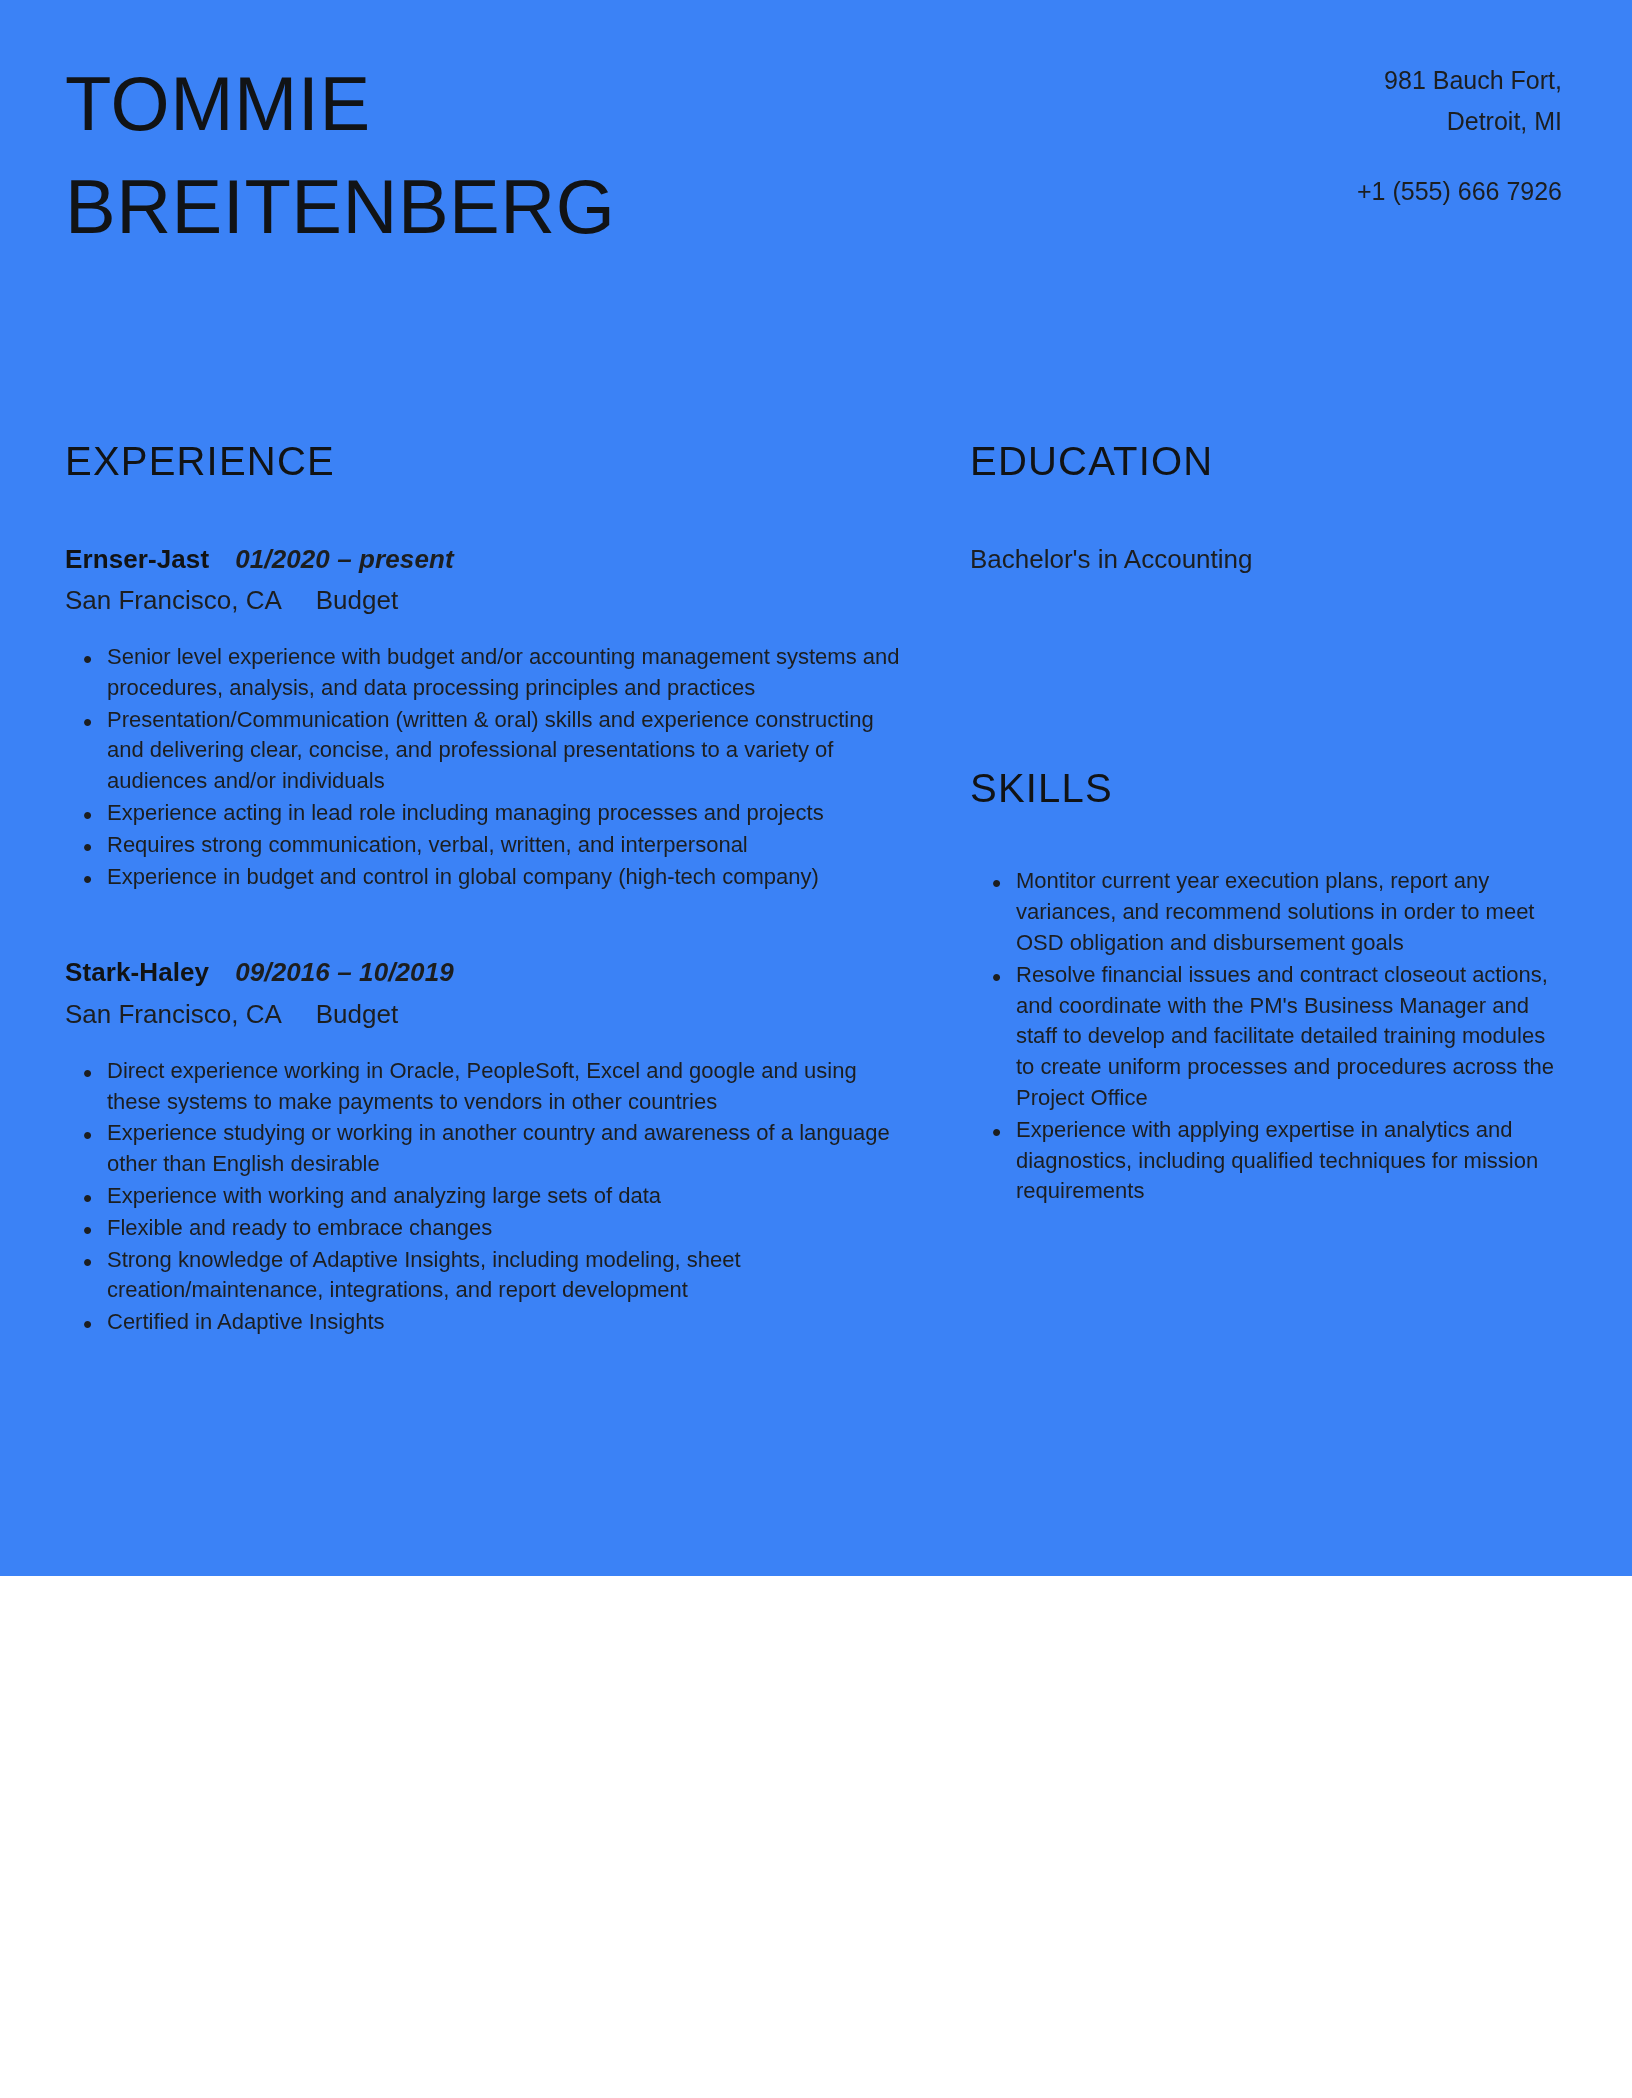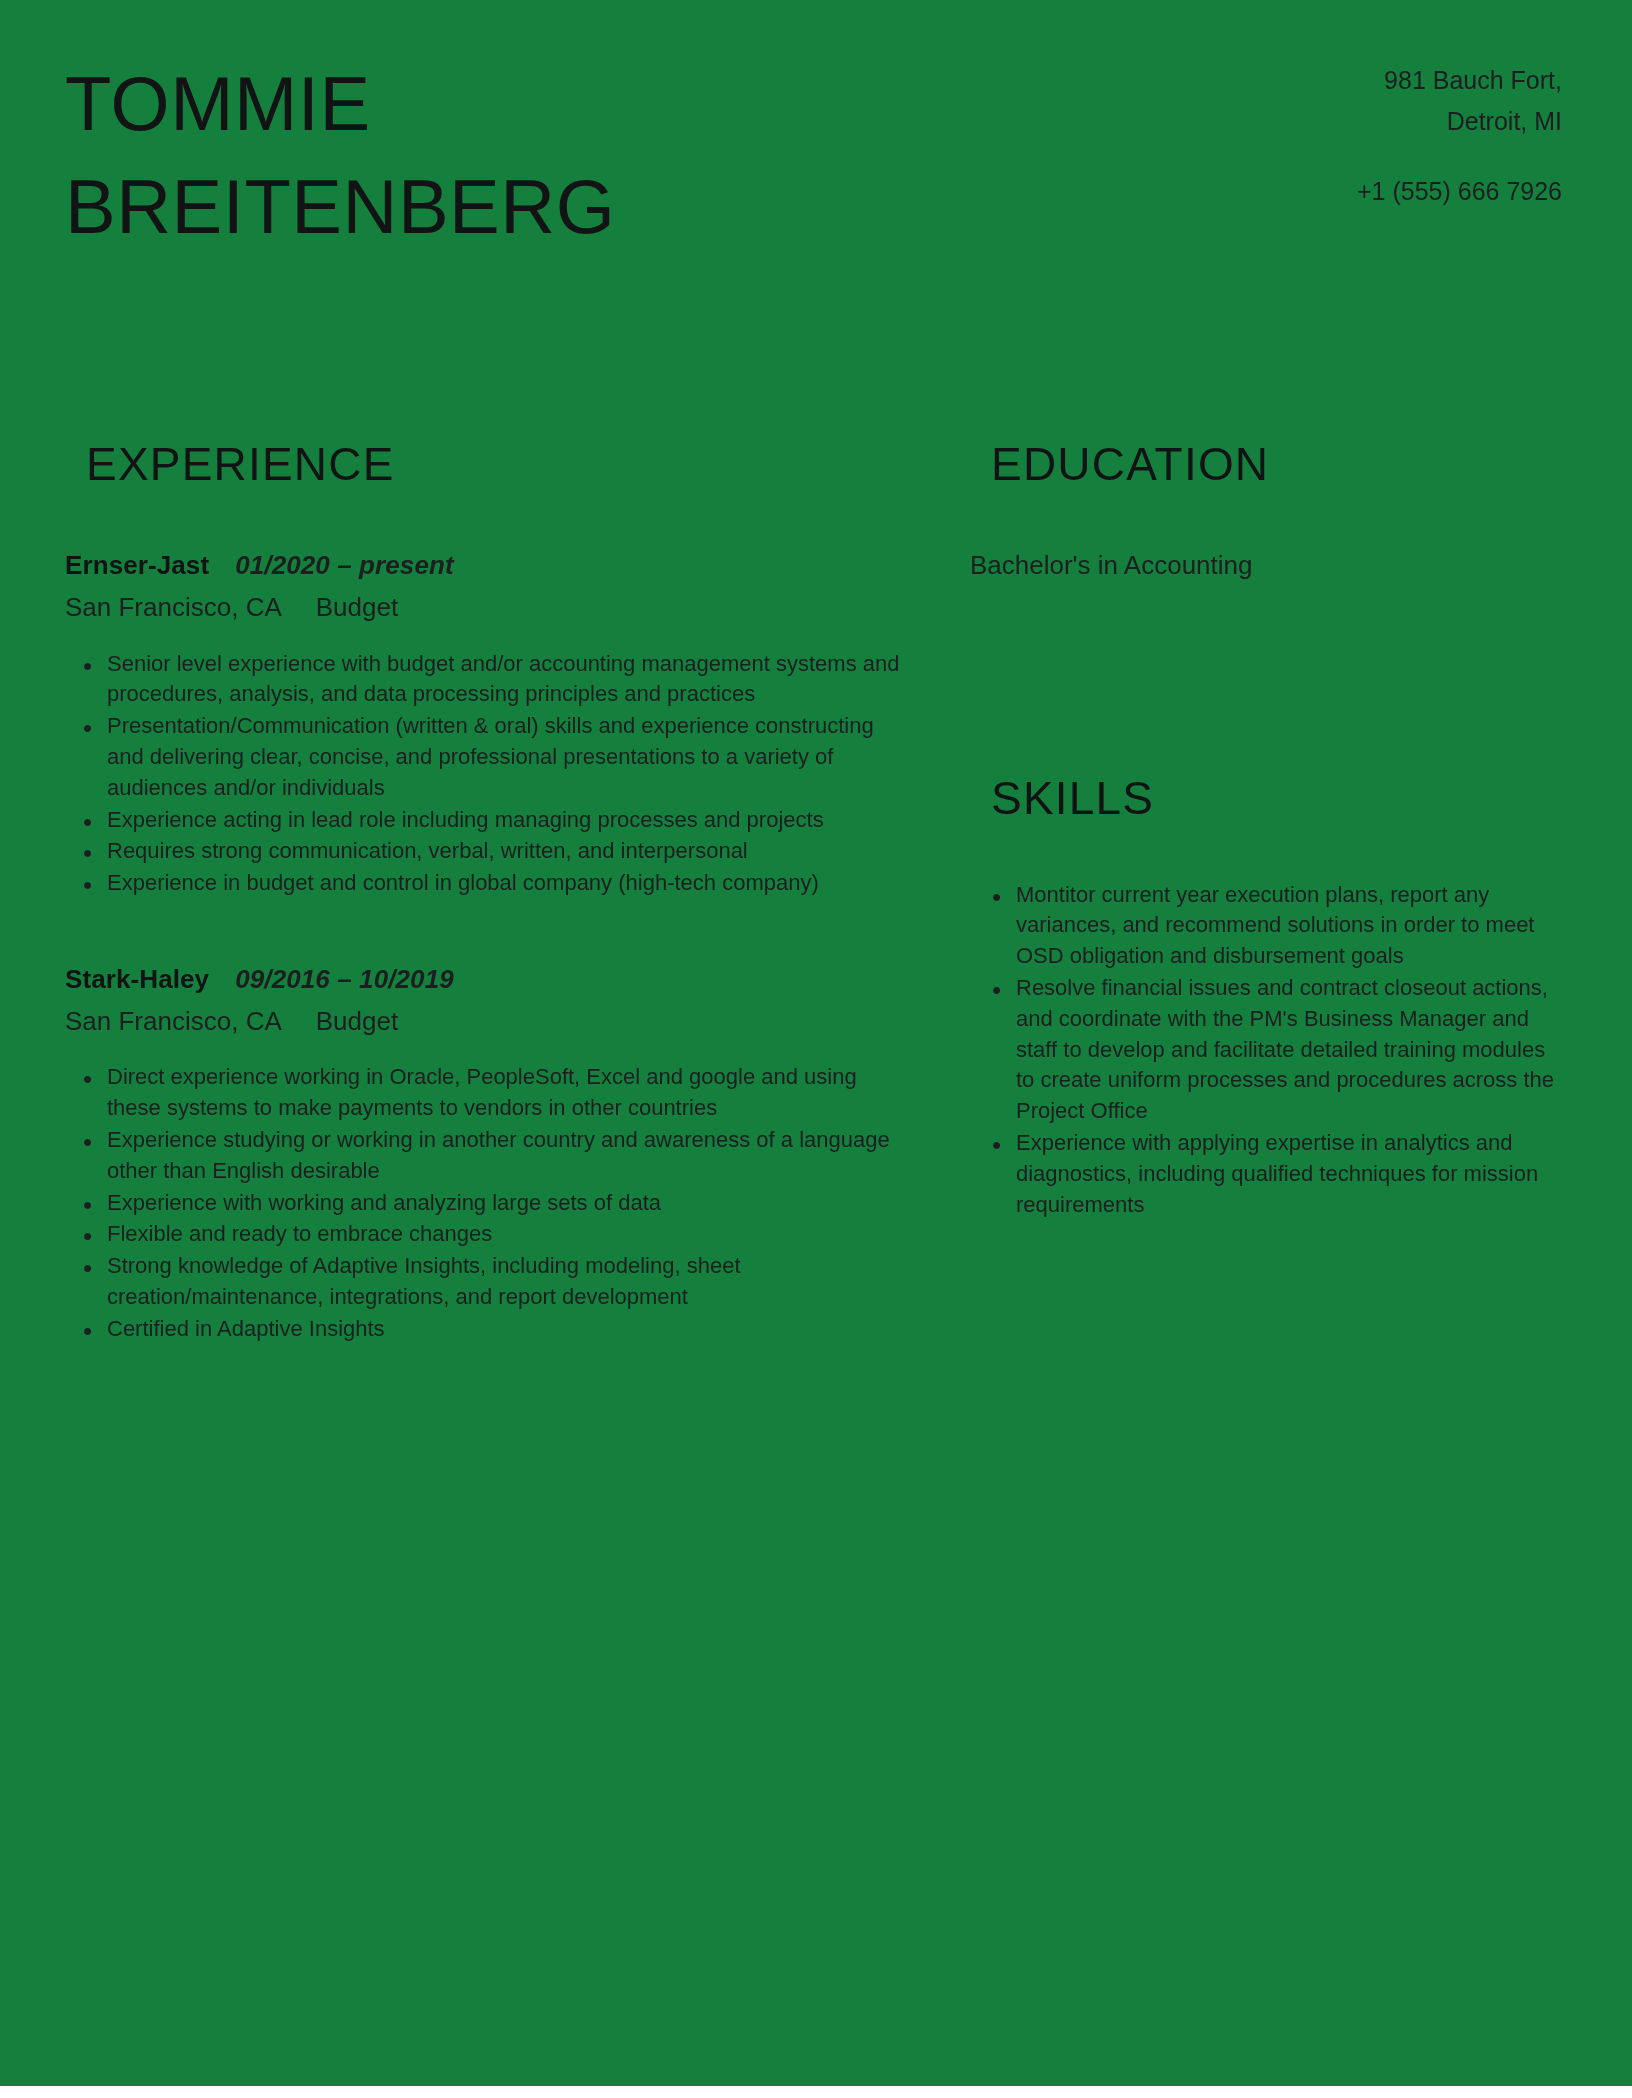--- a/index.html
+++ b/index.html
@@ -12,22 +12,22 @@
 
   body {
     font-family: "Liberation Sans", "DejaVu Sans", sans-serif;
     color: #16181a;
     -webkit-font-smoothing: antialiased;
   }
 
   .page {
     position: relative;
     width: 1632px;
-    height: 2086px;
-    background: #15803d;
+    height: 1576px;
+    background: #3b82f6;
     padding: 0;
     overflow: hidden;
   }
 
   
   .header {
     display: flex;
     align-items: flex-start;
     justify-content: space-between;
     padding: 52px 70px 0 65px;
@@ -74,27 +74,26 @@
   }
 
   .col-right {
     width: 617px;
     flex: 0 0 617px;
     padding-left: 25px;
   }
 
   
   .section-title {
-    font-size: 46px;
+    font-size: 40px;
     font-weight: 300;
     letter-spacing: 1.2px;
     color: #111315;
     line-height: 1.1;
     margin-bottom: 58px;
-    margin-left: 21px;
   }
 
   .section-title.skills-title {
     margin-top: 188px;
     margin-bottom: 56px;
   }
 
   
   .entry { margin-bottom: 0; }
   .entry + .entry { margin-top: 62px; }

